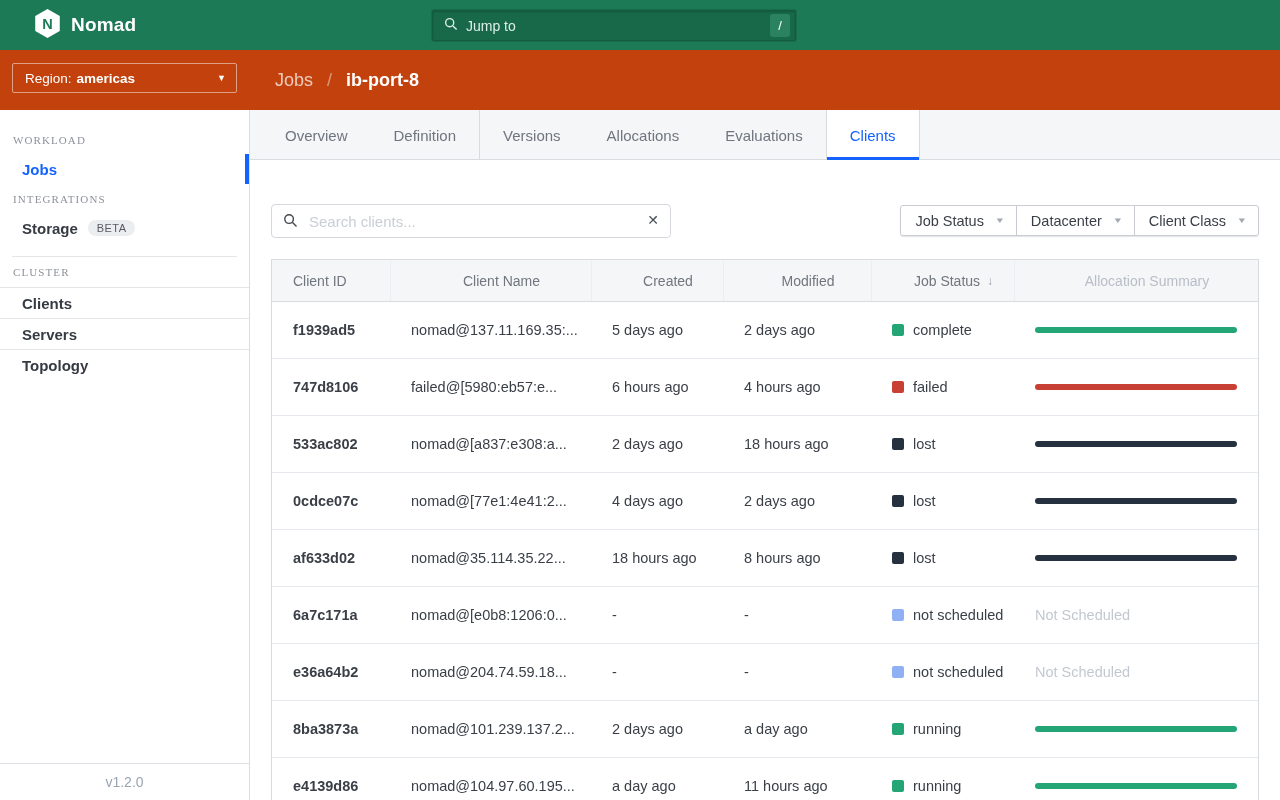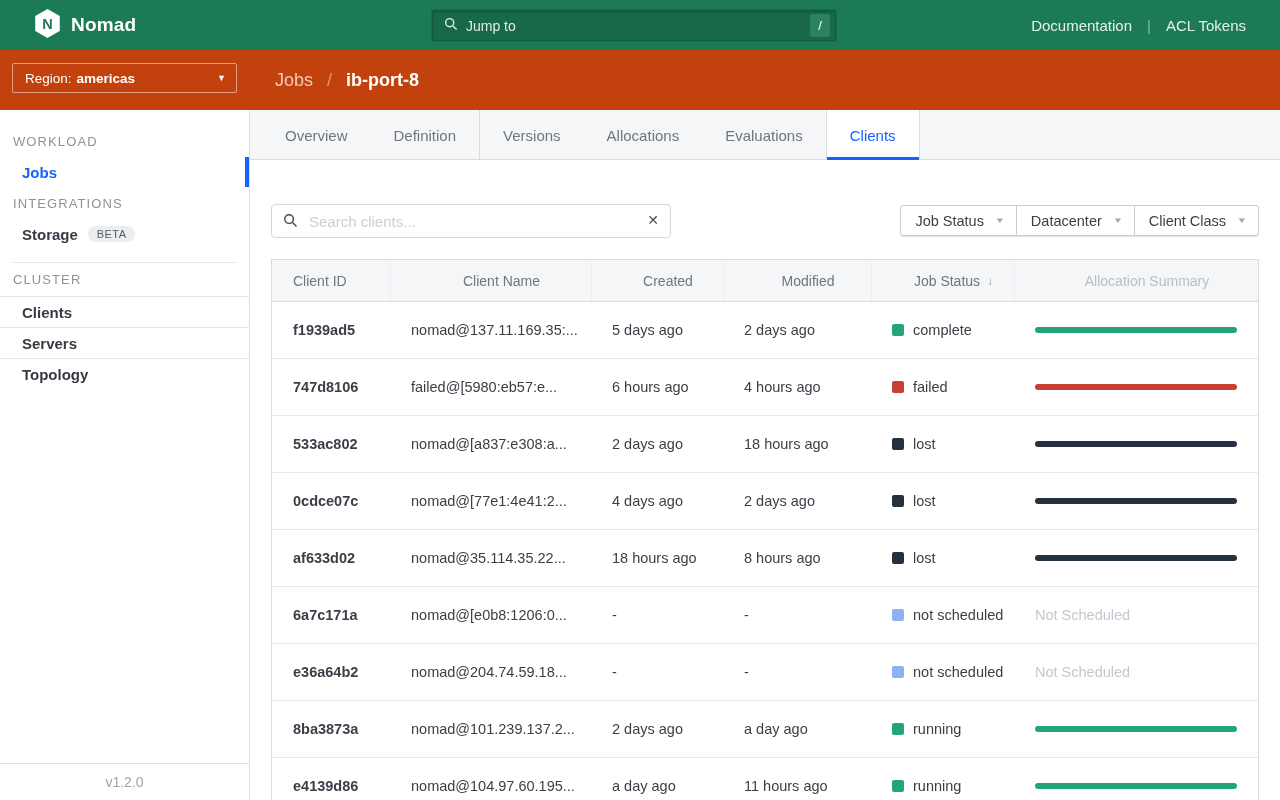--- a/index.html
+++ b/index.html
@@ -4,21 +4,21 @@
 <style>
   * { margin:0; padding:0; box-sizing:border-box; }
   html,body { width:1280px; height:800px; overflow:hidden; background:#fff;
               font-family:"Liberation Sans", sans-serif; }
   .stage { position:relative; width:1280px; height:800px; }
 
   
   .topnav { position:absolute; left:0; top:0; width:1280px; height:50px; background:#1d7a56; }
   .brand { position:absolute; left:34px; top:0; height:50px; display:flex; align-items:center; gap:10px; }
   .brand-name { color:#fff; font-size:19px; font-weight:700; letter-spacing:.2px; }
-  .jumpto { position:absolute; left:432px; top:10px; width:404px; height:31px; background:#17694a;
+  .jumpto { position:absolute; left:432px; top:10px; width:364px; height:31px; background:#17694a;
             border:1px solid #125c40; box-shadow:inset 0 1px 2px rgba(0,0,0,.18), 0 0 0 1px rgba(0,0,0,.12);
             border-radius:2px; display:flex; align-items:center; padding:0 5px 0 11px; }
   .jumpto input { flex:1; margin-left:8px; background:transparent; border:none; outline:none;
                   color:#fff; font-size:14px; font-family:inherit; min-width:0; }
   .jumpto input::placeholder { color:#ddeee6; opacity:1; }
   .kbd { background:#2b8261; color:#fff; border-radius:3px; width:20px; height:23px; flex:0 0 auto;
          display:flex; align-items:center; justify-content:center; font-size:13px; }
   .topnav-links { position:absolute; right:34px; top:0; height:50px; display:flex; align-items:center;
                   gap:15px; color:#e3f1ea; font-size:15px; }
   .pipe { color:#7fbda1; }
@@ -31,21 +31,21 @@
   .region-value { font-weight:700; margin-left:5px; }
   .region-caret { margin-left:auto; font-size:9px; color:#fff; }
   .breadcrumb { position:absolute; left:275px; top:0; height:60px; display:flex; align-items:center; font-size:18px; }
   .crumb-parent { color:rgba(255,255,255,.72); }
   .crumb-sep { color:rgba(255,255,255,.45); margin:0 14px; }
   .crumb-current { color:#fff; font-weight:700; }
 
   
   .sidebar { position:absolute; left:0; top:110px; width:250px; height:690px; background:#fff;
              border-right:1px solid #d9dce1; }
-  .side-heading { margin:9px 12px 0 13px; font-size:13px; letter-spacing:1.1px; color:#8d929b; }
+  .side-heading { margin:9px 12px 0 13px; font-size:11px; letter-spacing:1.1px; color:#8d929b;font-family:Liberation Serif, serif; }
   .side-heading.first { margin-top:24px; }
   .side-item { position:relative; height:30px; margin-top:8px; display:flex; align-items:center;
                padding-left:22px; font-size:15px; font-weight:600; color:#363b43; cursor:pointer; }
   .side-item.active span:first-child { color:#1563ff; }
   .side-item.active::after { content:""; position:absolute; right:0; top:0; bottom:0; width:4px; background:#1563ff; }
   .side-item.bordered { margin-top:0; height:31px; border-top:1px solid #e4e7ea; }
   .side-heading + .side-item.bordered { margin-top:9px; }
   .badge { margin-left:10px; background:#ebedf0; color:#565b63; border-radius:9px; padding:2px 9px;
            font-size:11px; font-weight:400; letter-spacing:.4px; }
   .side-divider { height:1px; background:#e4e7ea; margin:13px 12px 0; }
@@ -110,25 +110,20 @@
     <div class="jumpto">
       <span>
         <svg width="14" height="14" viewBox="0 0 16 16">
             <circle cx="6.5" cy="6.5" r="4.6" fill="none" stroke="#dcefe7" stroke-width="1.6"></circle>
             <line x1="10.2" y1="10.2" x2="14.4" y2="14.4" stroke="#dcefe7" stroke-width="1.6"></line>
           </svg>
       </span>
       <input placeholder="Jump to" style="">
       <span class="kbd">/</span>
     </div>
-    <div class="topnav-links">
-      <span>Documentation</span>
-      <span class="pipe">|</span>
-      <span>ACL Tokens</span>
-    </div>
   </div>
 
   <div class="subnav">
     <div class="region">
       <span>Region:</span>
       <span class="region-value">americas</span>
       <span class="region-caret">▼</span>
     </div>
     <div class="breadcrumb">
       <span class="crumb-parent">Jobs</span>

